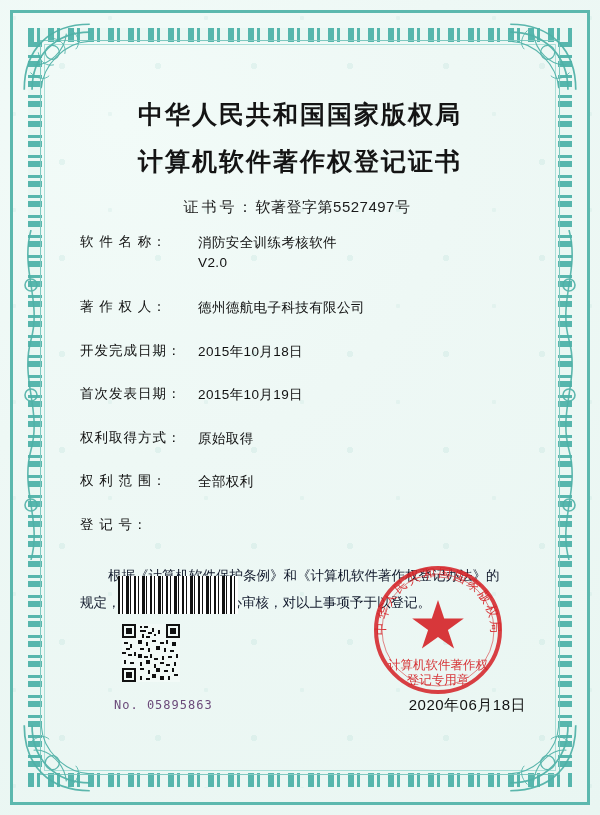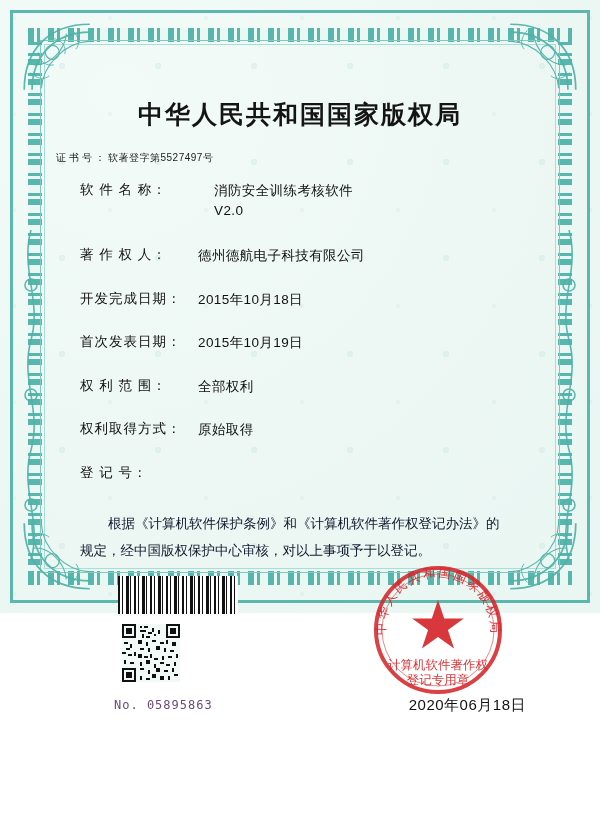--- a/index.html
+++ b/index.html
@@ -4,21 +4,21 @@
 <style>
   html,body{margin:0;padding:0;}
   body{
     width:600px;height:815px;
     background:#ffffff;
     font-family:"Liberation Sans","DejaVu Sans",sans-serif;
     overflow:hidden;
   }
   .page{
     position:relative;
-    width:600px;height:613px;
+    width:600px;height:815px;
     background:#f4f9f7;
   }
   
   .paper{
     position:absolute;inset:0;
     background:
       radial-gradient(circle at 20% 15%, #f2fbf8 0%, #eef8f5 40%, #e9f6f2 100%);
   }
   
   .watermarks{
@@ -81,22 +81,22 @@
   .title2{
     text-align:center;
     font-size:25px;
     letter-spacing:2px;
     color:#141414;
     font-weight:bold;
     margin-top:14px;
     font-family:"DejaVu Sans",sans-serif;
   }
   .certno{
-    text-align:left;
-    font-size:10px;
+    text-align:center;
+    font-size:15px;
     color:#1b1b1b;
     margin-top:20px;
     padding-right:6px;
     letter-spacing:.5px;
   }
   .certno .lbl{letter-spacing:3px;}
   .fields{margin-top:16px;padding-left:24px;}
   .row{
     display:flex;
     align-items:flex-start;
@@ -108,21 +108,21 @@
     width:118px;
     flex:0 0 118px;
     letter-spacing:1px;
     white-space:nowrap;
   }
   .row .val{
     flex:1;
     letter-spacing:.4px;
     line-height:1.45;
   }
-  .row.big{margin-bottom:26px;gap:16px;}
+  .row.big{margin-bottom:26px;}
   .row.tall{margin-bottom:24px;}
   .statement{
     margin-top:26px;
     font-size:13.5px;
     line-height:2.0;
     color:#0f172a;
     padding:0 12px 0 24px;
     text-align:justify;
   }
   .statement .indent{display:block;text-indent:28px;}
@@ -225,20 +225,21 @@
     <g fill="none" stroke="#4fb1a7" stroke-width="1.6">
       <path d="M15 0 C4 40 26 70 15 110 C4 150 26 180 15 220 C4 260 26 290 15 330"></path>
       <circle cx="15" cy="55" r="6"></circle>
         <circle cx="15" cy="165" r="6"></circle>
         <circle cx="15" cy="275" r="6"></circle>
     </g>
   </svg>
 
   <div class="content">
     <div class="title1">中华人民共和国国家版权局</div>
+    <div class="title2">计算机软件著作权登记证书</div>
 
     <div class="certno">
       <span class="lbl">证书号：</span><span>软著登字第5527497号</span>
     </div>
 
     <div class="fields">
 
       <div class="row big">
         <span class="lbl">软 件 名 称：</span>
         <span class="val">
@@ -256,27 +257,27 @@
         <span class="lbl">开发完成日期：</span>
         <span class="val">2015年10月18日</span>
       </div>
 
       <div class="row tall">
         <span class="lbl">首次发表日期：</span>
         <span class="val">2015年10月19日</span>
       </div>
 
       <div class="row tall">
+        <span class="lbl">权利取得方式：</span>
+        <span class="val">原始取得</span>
+      </div>
+
+      <div class="row tall">
         <span class="lbl">权 利 范 围：</span>
         <span class="val">全部权利</span>
-      </div>
-
-      <div class="row tall">
-        <span class="lbl">权利取得方式：</span>
-        <span class="val">原始取得</span>
       </div>
 
       <div class="row">
         <span class="lbl">登 记 号：</span>
       </div>
 
     </div>
 
     <div class="statement">
       <span class="indent">根据《计算机软件保护条例》和《计算机软件著作权登记办法》的</span>

